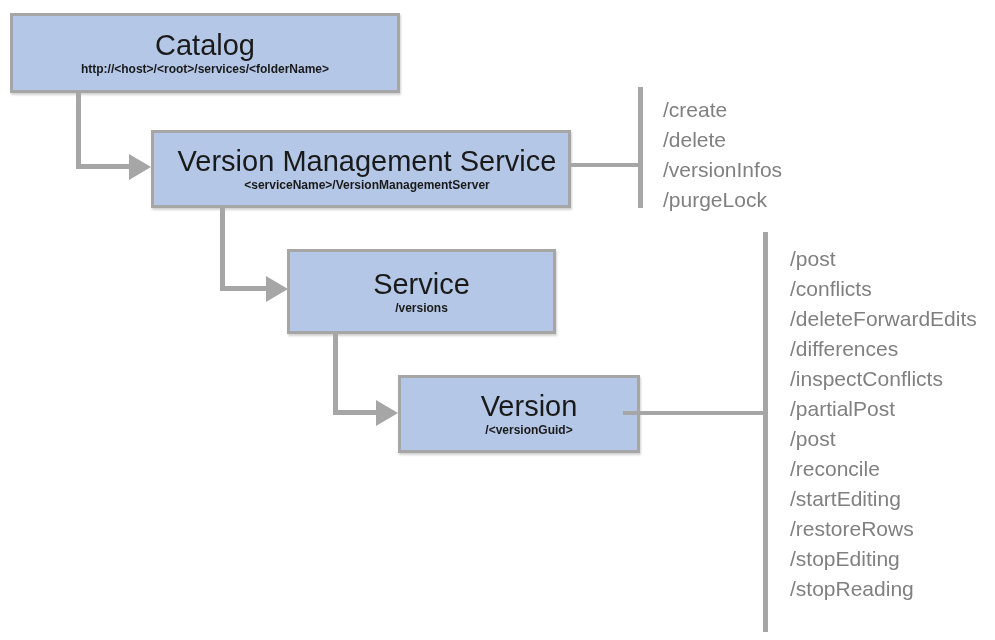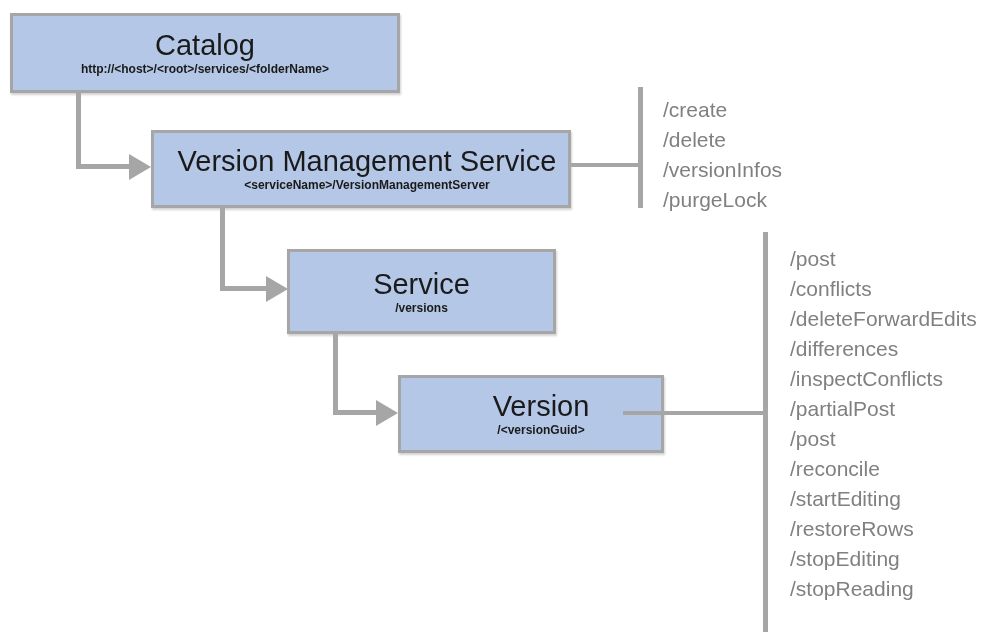--- a/index.html
+++ b/index.html
@@ -43,21 +43,21 @@
     list-style: none;
     color: #808080;
     font-size: 21px;
   }
   .ops li { height: 30px; line-height: 30px; white-space: nowrap; }
 
   
   #node-catalog  { left: 10px;  top: 13px;  width: 390px; height: 80px; }
   #node-vms      { left: 151px; top: 130px; width: 420px; height: 78px; padding-left: 12px; }
   #node-versions { left: 287px; top: 249px; width: 269px; height: 85px; }
-  #node-version  { left: 398px; top: 375px; width: 266px; height: 78px; padding-left: 20px; }
+  #node-version  { left: 398px; top: 375px; width: 242px; height: 78px; padding-left: 20px; }
 
   
   #c1-v { left: 76px;  top: 91px;  width: 5px;  height: 78px; }
   #c1-h { left: 76px;  top: 164px; width: 55px; height: 5px; }
   #c1-a { left: 129px; top: 154px; }
 
   
   #c2-v { left: 220px; top: 206px; width: 5px;  height: 85px; }
   #c2-h { left: 220px; top: 286px; width: 48px; height: 5px; }
   #c2-a { left: 266px; top: 276px; }

